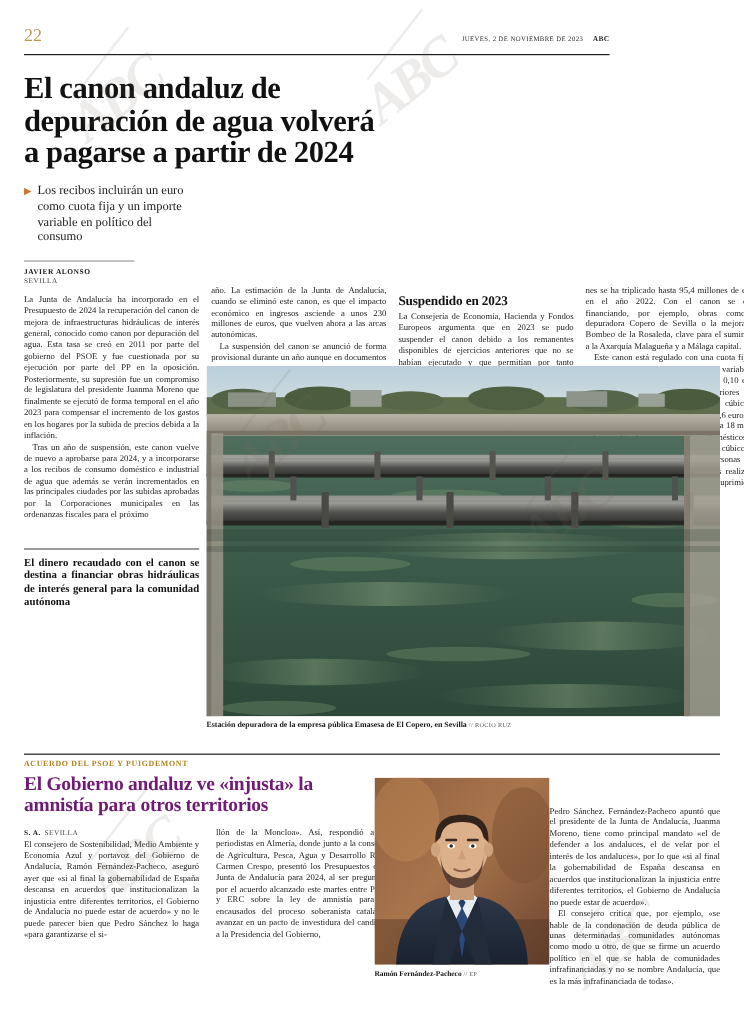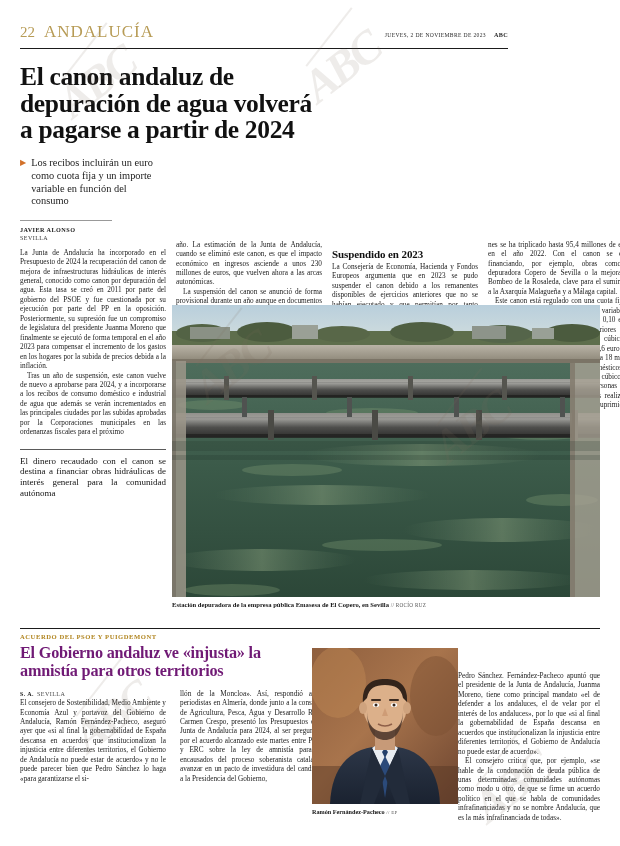--- a/index.html
+++ b/index.html
@@ -57,22 +57,22 @@
   .body-col p + p{text-indent:7px;}
 
   .c1{grid-column:1;margin-top:8px;}
   .c2{grid-column:2;margin-top:0px;}
   .c3{grid-column:3;margin-top:0px;}
   .c4{grid-column:4;margin-top:0px;}
 
   .subhead{font-size:11px;font-weight:700;line-height:1.12;margin:7px 0 3px 0;
      color:#111;letter-spacing:-.1px;}
 
-  .pullquote{margin-top:11px;padding-top:6px;border-top:.8px solid #5a5a5a;
-     font-size:9px;line-height:1.2;font-weight:400;color:#121212;}
+  .pullquote{margin-top:22px;padding-top:6px;border-top:.8px solid #5a5a5a;
+     font-size:9px;line-height:1.2;font-weight:700;color:#121212;}
 
   
   .photo-wrap{position:absolute;left:172px;top:305px;width:428px;height:292px;
      overflow:hidden;}
   .photo{width:100%;height:100%;display:block;}
   .caption{position:absolute;left:172px;top:601px;width:428px;
      font-size:6.6px;font-weight:700;color:#161616;}
   .caption .credit{font-weight:400;font-size:5.2px;letter-spacing:.3px;color:#555;}
 
   
@@ -98,37 +98,36 @@
   .c4b{position:absolute;left:458px;top:672px;width:142px;}
 </style>
 </head>
 <body>
 
 <div class="page">
 
   <div class="masthead">
     <div class="mh-left">
       <span class="folio">22</span>
-      <span class="section-name">ANDALUCÍA</span>
     </div>
     <div class="mh-right">
       <span class="mh-date">JUEVES, 2 DE NOVIEMBRE DE 2023</span>
       <span class="mh-logo">ABC</span>
     </div>
   </div>
   <div class="rule-top"></div>
 
   <div class="art1">
 
     <h1 class="headline">El canon andaluz de depuración de agua volverá a pagarse a partir de 2024</h1>
 
     <div class="kicker-block">
       <div class="bullet-sub">
         <span class="tri">▶</span>
-        <span>Los recibos incluirán un euro como cuota fija y un importe variable en función del consumo</span>
+        <span>Los recibos incluirán un euro como cuota fija y un importe variable en político del consumo</span>
       </div>
       <div class="byline">
         <div class="bl-name">JAVIER ALONSO</div>
         <div class="bl-city">SEVILLA</div>
       </div>
     </div>
 
     <div class="body-col c1">
       <p>La Junta de Andalucía ha incorporado en el Presupuesto de 2024 la recuperación del canon de mejora de infraestructuras hidráulicas de interés general, conocido como canon por depuración del agua. Esta tasa se creó en 2011 por parte del gobierno del PSOE y fue cuestionada por su ejecución por parte del PP en la oposición. Posteriormente, su supresión fue un compromiso de legislatura del presidente Juanma Moreno que finalmente se ejecutó de forma temporal en el año 2023 para compensar el incremento de los gastos en los hogares por la subida de precios debida a la inflación.</p>
       <p>Tras un año de suspensión, este canon vuelve de nuevo a aprobarse para 2024, y a incorporarse a los recibos de consumo doméstico e industrial de agua que además se verán incrementados en las principales ciudades por las subidas aprobadas por la Corporaciones municipales en las ordenanzas fiscales para el próximo</p>

